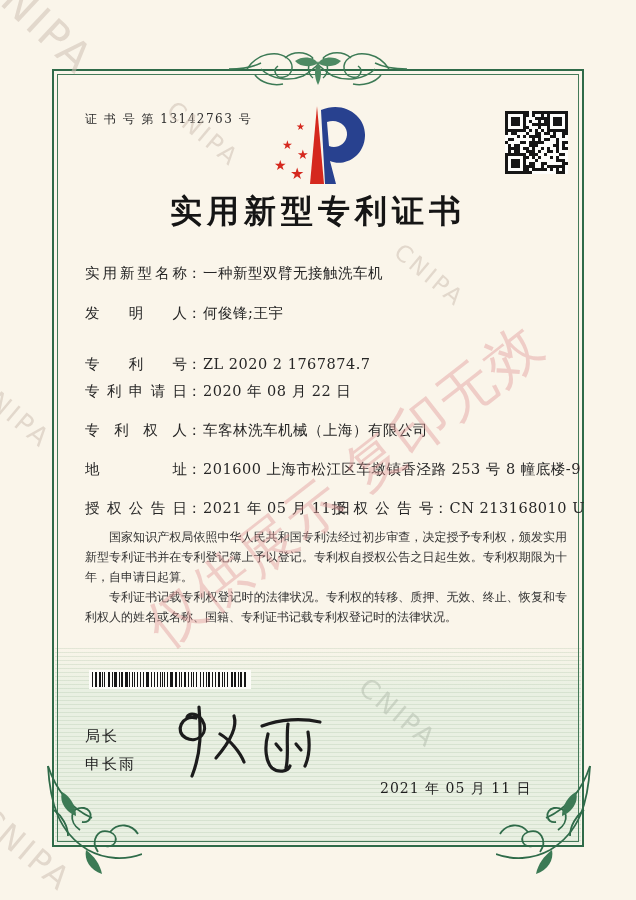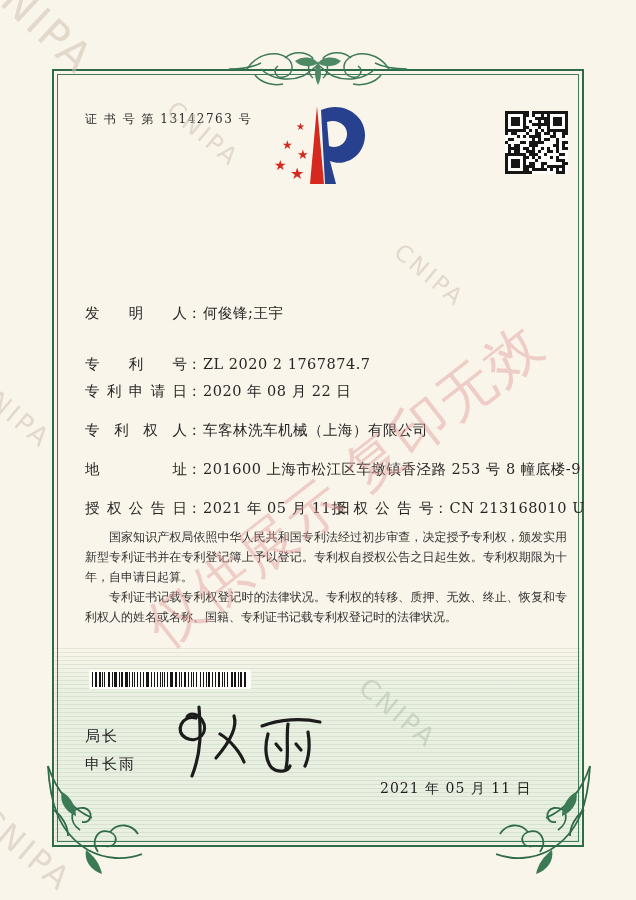--- a/index.html
+++ b/index.html
@@ -372,21 +372,25 @@
       <i style="left: 12px; top: 60px;"></i>
       <i style="left: 15px; top: 60px;"></i>
       <i style="left: 18px; top: 60px;"></i>
       <i style="left: 21px; top: 60px;"></i>
       <i style="left: 24px; top: 60px;"></i>
       <i style="left: 51px; top: 60px;"></i>
       <i style="left: 54px; top: 60px;"></i>
       <i style="left: 57px; top: 60px;"></i>
     </div>
 
-
+  <div class="title">实用新型专利证书</div>
+
+  <div class="frow" style="top:264px;">
+    <span class="flabel">实用新型名称</span><span class="colon">：</span><span class="fvalue">一种新型双臂无接触洗车机</span>
+  </div>
   <div class="frow" style="top:304px;">
     <span class="flabel">发明人</span><span class="colon">：</span><span class="fvalue">何俊锋;王宇</span>
   </div>
   <div class="frow" style="top:355px;">
     <span class="flabel">专利号</span><span class="colon">：</span><span class="fvalue">ZL 2020 2 1767874.7</span>
   </div>
   <div class="frow" style="top:382px;">
     <span class="flabel">专利申请日</span><span class="colon">：</span><span class="fvalue">2020 年 08 月 22 日</span>
   </div>
   <div class="frow" style="top:421px;">

